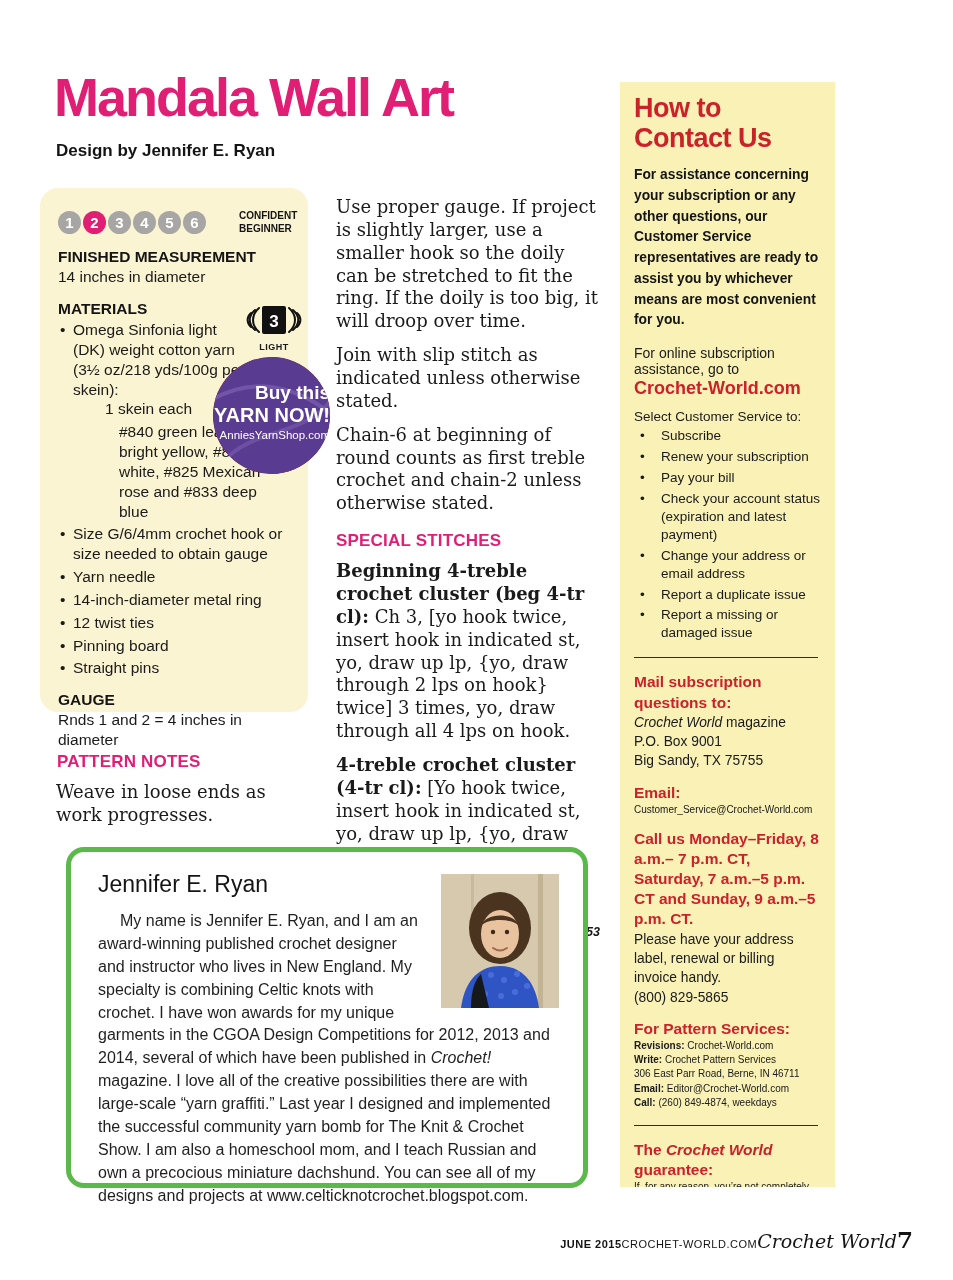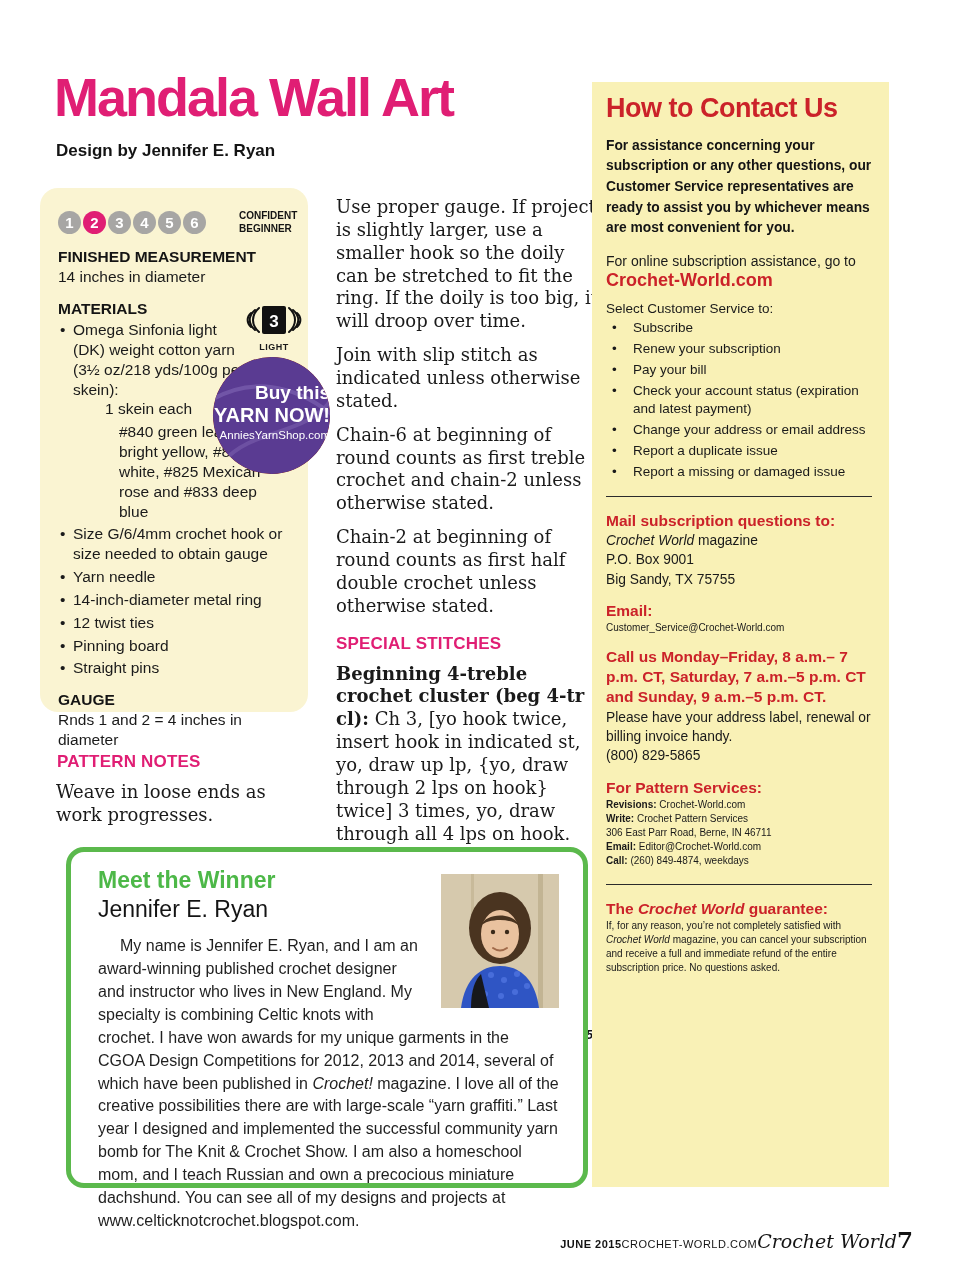--- a/index.html
+++ b/index.html
@@ -57,21 +57,21 @@
 
   
   .winner{position:absolute;left:66px;top:847px;width:522px;height:341px;background:#fff;
     border:5px solid #5bb94c;border-radius:18px;box-sizing:border-box;padding:16px 24px 0 27px;}
   .photo{float:right;width:118px;height:134px;margin:6px 0 10px 16px;}
   .w-head{color:#4db848;font-size:23px;font-weight:700;line-height:1.1;}
   .w-name{font-size:23px;font-weight:400;margin-top:3px;color:#141414;}
   .w-bio{font-size:16px;line-height:1.43;margin-top:12px;text-indent:22px;color:#1f1f1f;}
 
   
-  .sidebar{position:absolute;left:592px;top:82px;width:297px;height:1105px;background:#f9f1b6;
+  .sidebar{position:absolute;left:620px;top:82px;width:215px;height:1105px;background:#f9f1b6;
     box-sizing:border-box;padding:12px 14px 12px 14px;overflow:hidden;}
   .sb-title{color:#cb2229;font-size:27px;font-weight:700;letter-spacing:-.5px;line-height:1.1;}
   .sb-intro{font-weight:700;font-size:13.8px;line-height:1.5;margin-top:12px;color:#141414;}
   .sb-online{font-size:14px;margin-top:14px;}
   .sb-site{color:#cb2229;font-size:18px;font-weight:700;margin-top:1px;}
   .sb-select{font-size:13.5px;margin-top:10px;}
   ul.sb-list{list-style:none;margin:3px 0 0;padding:0;}
   ul.sb-list li{position:relative;padding-left:27px;font-size:13.5px;line-height:1.33;margin-bottom:3px;}
   ul.sb-list li::before{content:"•";position:absolute;left:6px;top:0;}
   .sb-hr{border:none;border-top:1.5px solid #2b2b2b;margin:15px 3px 14px 0;}
@@ -159,21 +159,20 @@
   <div class="b3">AnniesYarnShop.com</div>
 </div>
 
 <div class="pn-head">PATTERN NOTES</div>
 <div class="pn-body">Weave in loose ends as work progresses.</div>
 
 <div class="midcol">
   <p class="serif">Use proper gauge. If project is slightly larger, use a smaller hook so the doily can be stretched to fit the ring. If the doily is too big, it will droop over time.</p>
   <p class="serif">Join with slip stitch as indicated unless otherwise stated.</p>
   <p class="serif">Chain-6 at beginning of round counts as first treble crochet and chain-2 unless otherwise stated.</p>
-  <p class="serif">Chain-2 at beginning of round counts as first half double crochet unless otherwise stated.</p>
 
   <div class="ss-head">SPECIAL STITCHES</div>
 
   <p class="serif"><b>Beginning 4-treble crochet cluster (beg 4-tr cl):</b> <span>Ch 3, [yo hook twice, insert hook in indicated st, yo, draw up lp, {yo, draw through 2 lps on hook} twice] 3 times, yo, draw through all 4 lps on hook.</span></p>
   <p class="serif"><b>4-treble crochet cluster (4-tr cl):</b> <span>[Yo hook twice, insert hook in indicated st, yo, draw up lp, {yo, draw through 2 lps on hook} twice] 4 times, yo, draw through all 5 lps on hook.</span></p>
 
   <div class="continued">Continued on page 53</div>
 </div>
 
 <div class="winner">
@@ -193,21 +192,20 @@
         <circle cx="50" cy="101" r="3"></circle>
         <circle cx="63" cy="106" r="3"></circle>
       <circle cx="76" cy="100" r="3"></circle>
         <circle cx="86" cy="112" r="3"></circle>
         <circle cx="44" cy="120" r="3"></circle>
       <circle cx="60" cy="122" r="3"></circle>
         <circle cx="74" cy="118" r="3"></circle>
     </g>
     <path d="M30 134 C30 116 34 106 40 100 L48 134 Z" fill="#17181c"></path>
   </svg>
-  <div class="w-head">Meet the Winner</div>
   <div class="w-name">Jennifer E. Ryan</div>
   <p class="w-bio"><span>My name is Jennifer E. Ryan, and I am an award-winning published crochet designer and instructor who lives in New England. My specialty is combining Celtic knots with crochet. I have won awards for my unique garments in the CGOA Design Competitions for 2012, 2013 and 2014, several of which have been published in </span><i>Crochet!</i><span> magazine. I love all of the creative possibilities there are with large-scale “yarn graffiti.” Last year I designed and implemented the successful community yarn bomb for The Knit &amp; Crochet Show. I am also a homeschool mom, and I teach Russian and own a precocious miniature dachshund. You can see all of my designs and projects at www.celticknotcrochet.blogspot.com.</span></p>
 </div>
 
 <div class="sidebar">
   <div class="sb-title">How to Contact Us</div>
   <div class="sb-intro">For assistance concerning your subscription or any other questions, our Customer Service representatives are ready to assist you by whichever means are most convenient for you.</div>
 
   <div class="sb-online">For online subscription assistance, go to</div>
   <div class="sb-site">Crochet-World.com</div>

